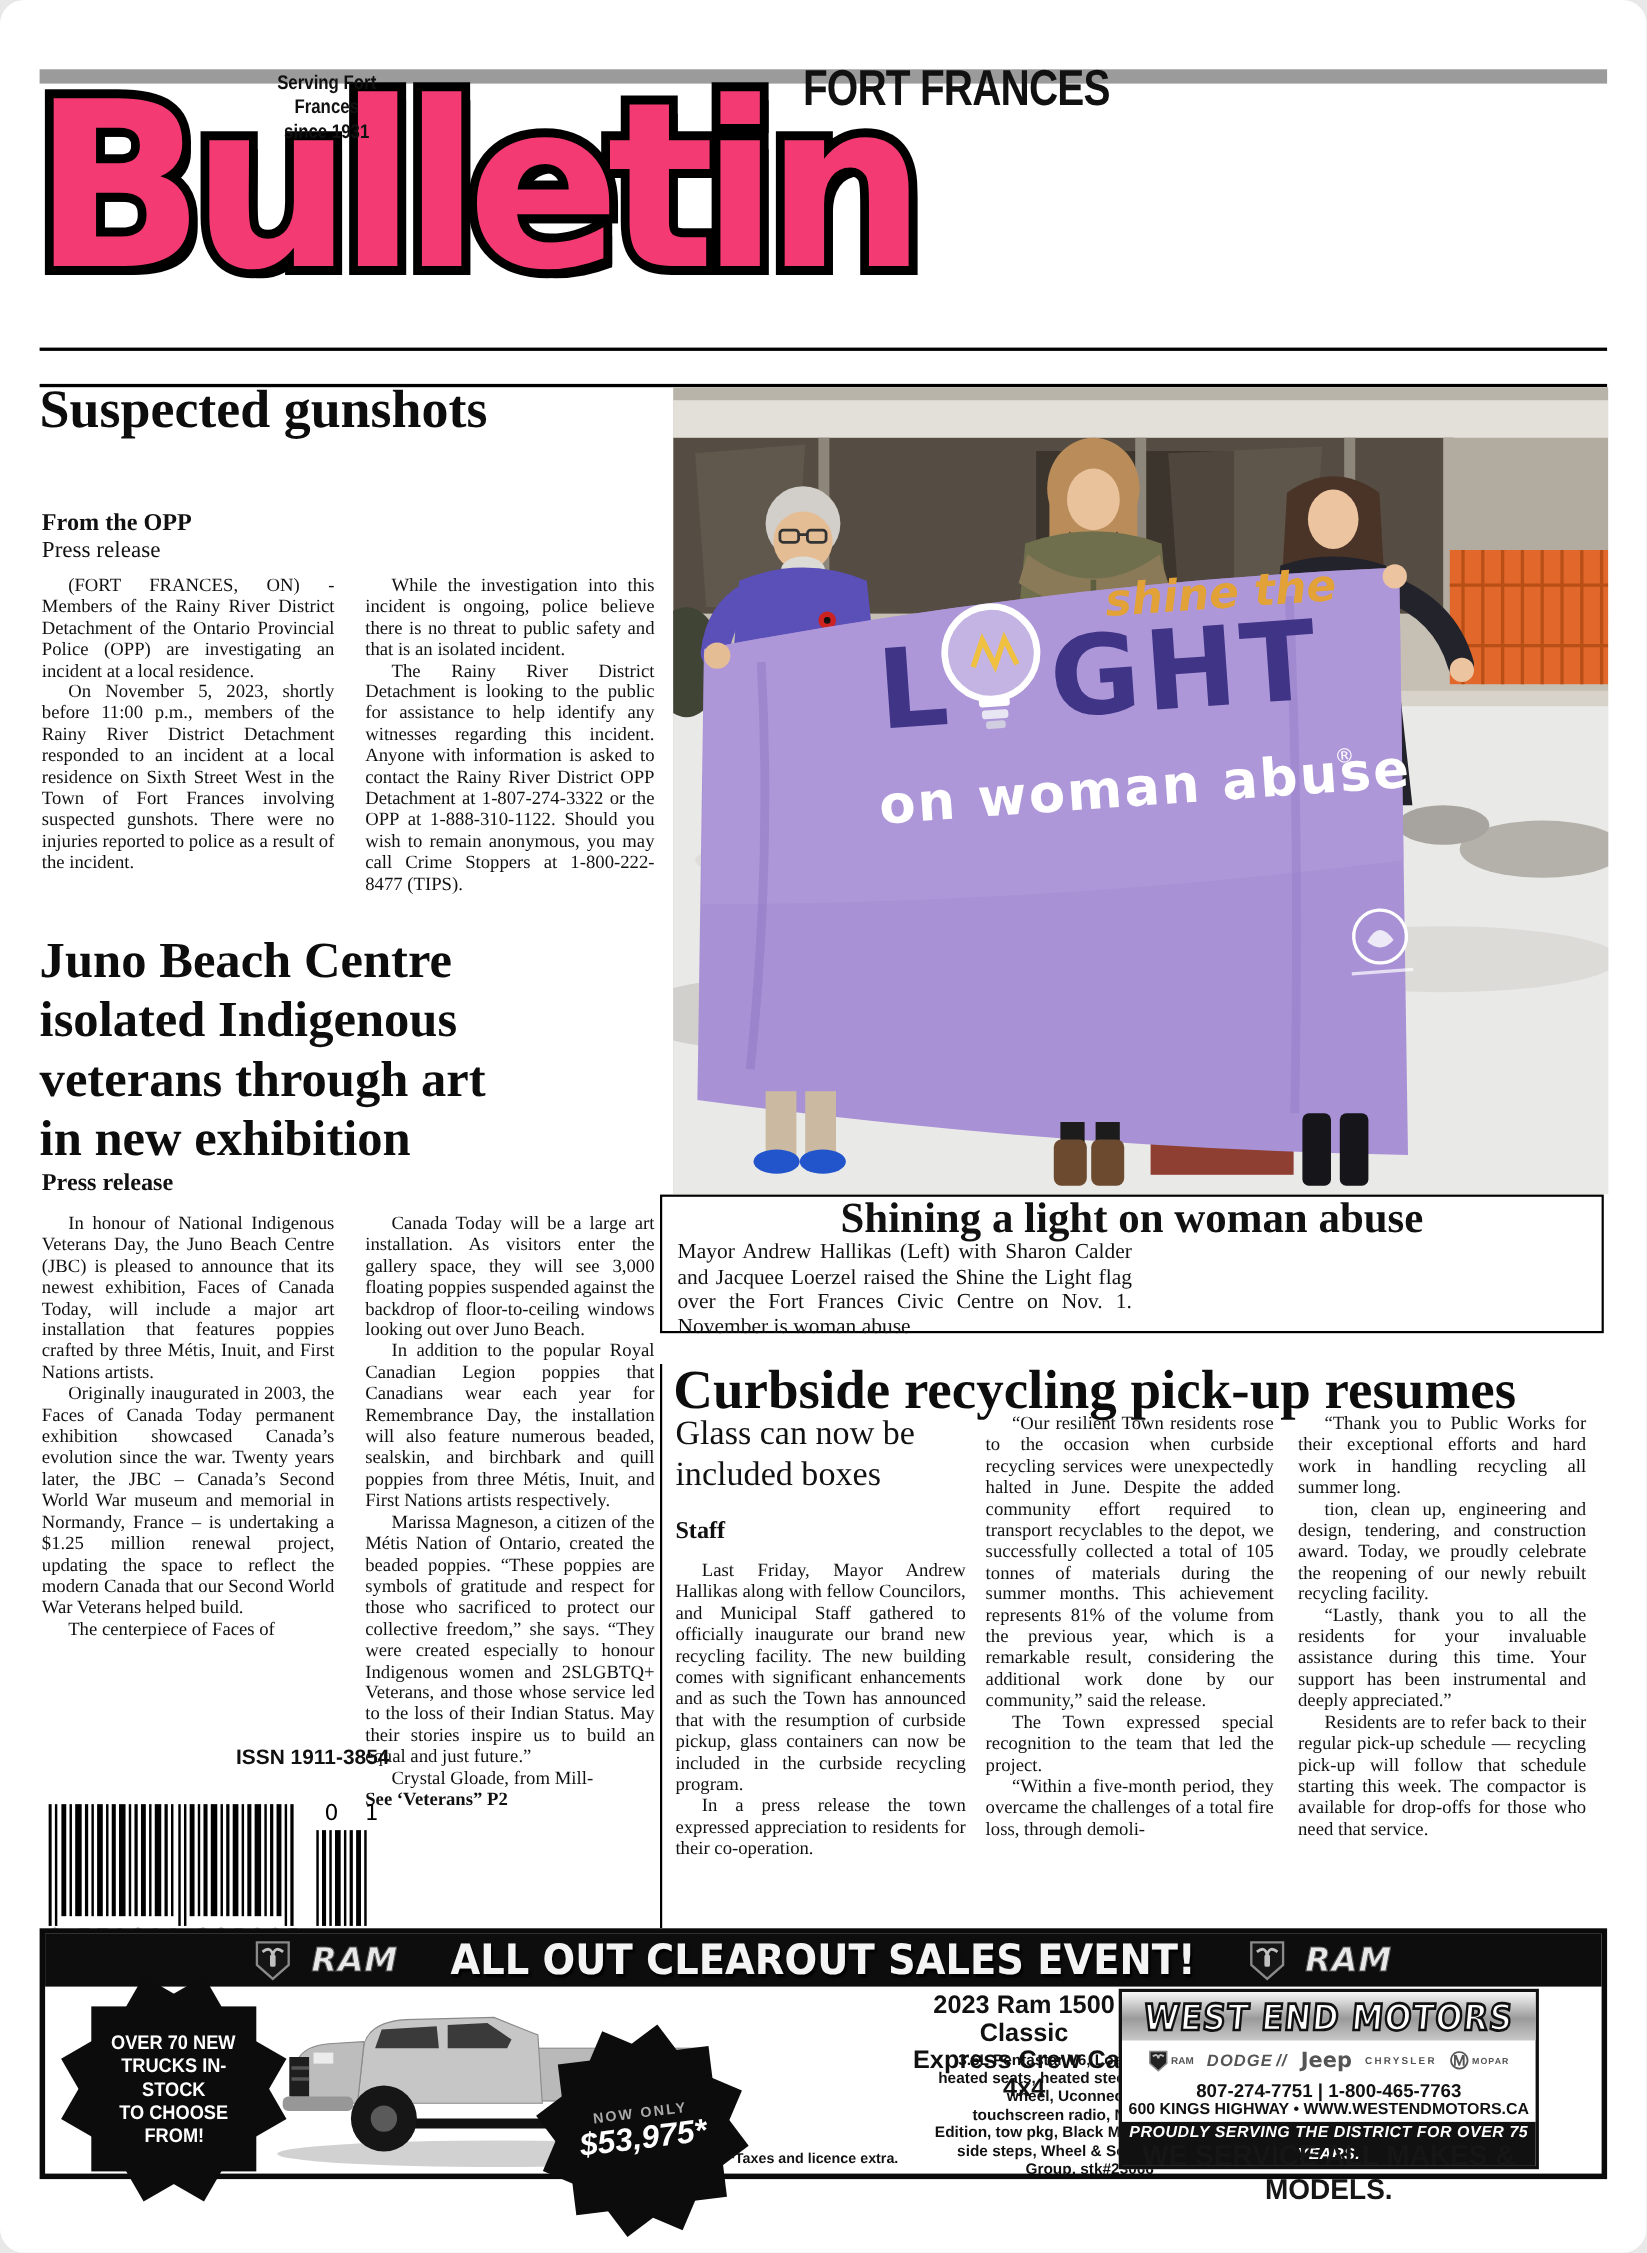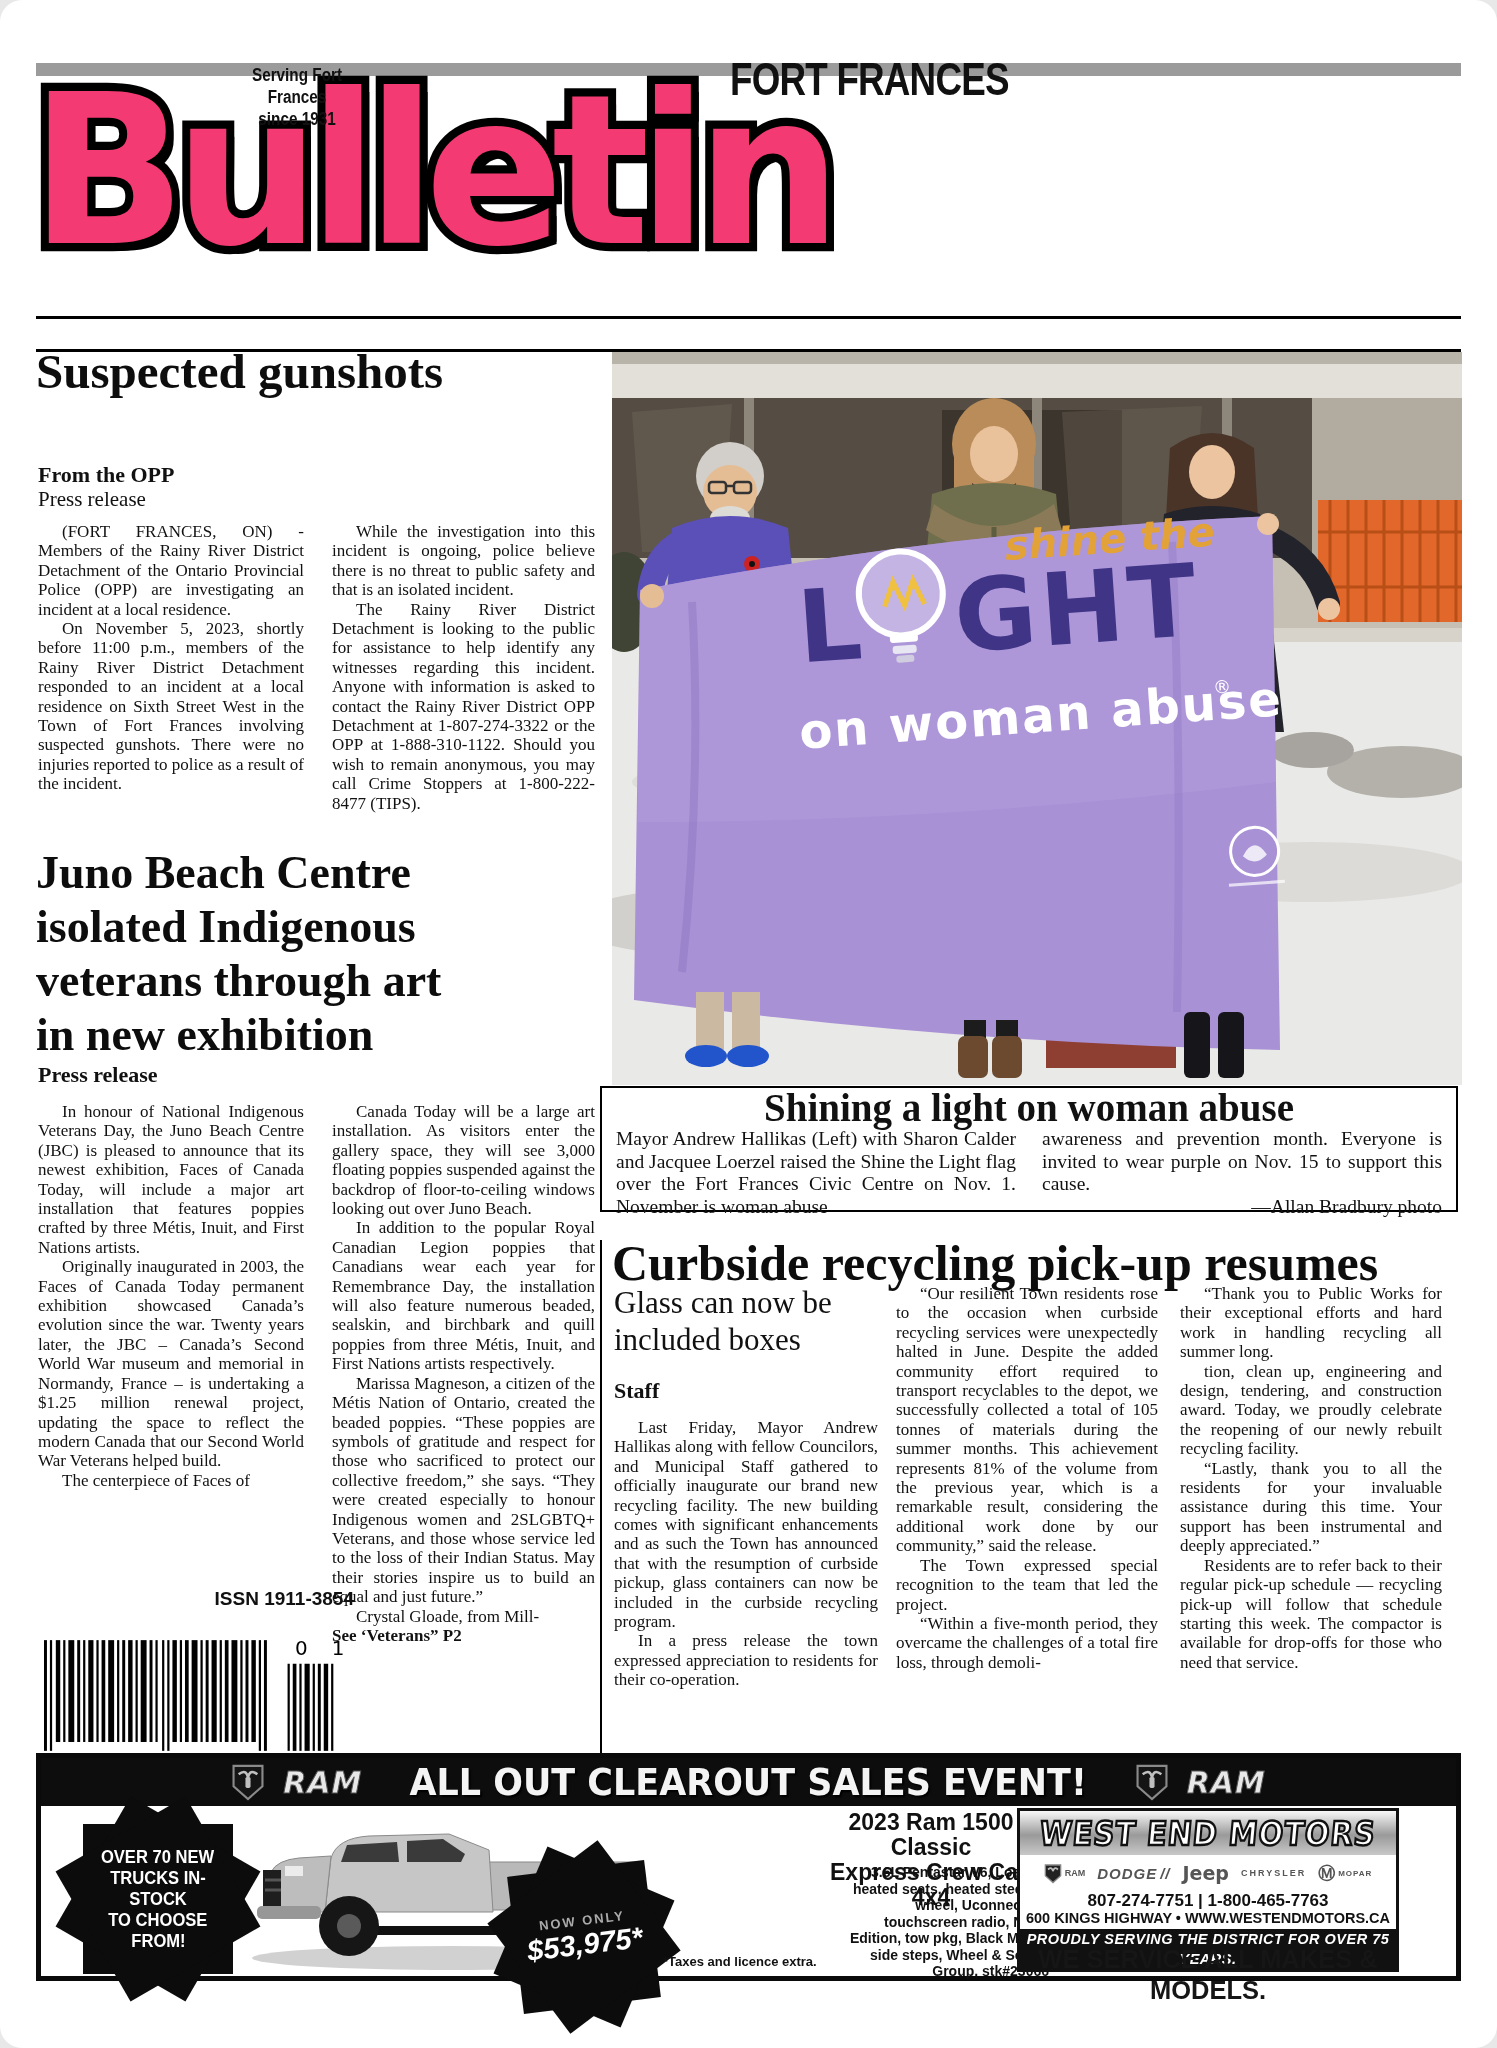--- a/index.html
+++ b/index.html
@@ -339,24 +339,20 @@
         <rect x="572" y="660" width="26" height="66" rx="6" fill="#15151a"></rect>
         <rect x="606" y="660" width="26" height="66" rx="6" fill="#15151a"></rect>
       </g>
     </svg>
   </div>
 
   <div class="abs capbox">
     <div class="cap-title">Shining a light on woman abuse</div>
     <div class="cap-cols">
       <div class="cap-col">Mayor Andrew Hallikas (Left) with Sharon Calder and Jacquee Loerzel raised the Shine the Light flag over the Fort Frances Civic Centre on Nov. 1. November is woman abuse</div>
-      <div class="cap-col">
-        <span>awareness and prevention month. Everyone is invited to wear purple on Nov. 15 to support this cause.</span>
-        <div class="cap-credit">—Allan Bradbury photo</div>
-      </div>
     </div>
   </div>
 
   <div class="abs vrule"></div>
   <div class="abs headline h-recy">Curbside recycling pick-up resumes</div>
   <div class="col recy-c1">
     <div class="subhead">Glass can now be included boxes</div>
     <div class="staff">Staff</div>
     <p>Last Friday, Mayor Andrew Hallikas along with fellow Councilors, and Municipal Staff gathered to officially inaugurate our brand new recycling facility. The new building comes with significant enhancements and as such the Town has announced that with the resumption of curbside pickup, glass containers can now be included in the curbside recycling program.</p>
     <p>In a press release the town expressed appreciation to residents for their co-operation.</p>

